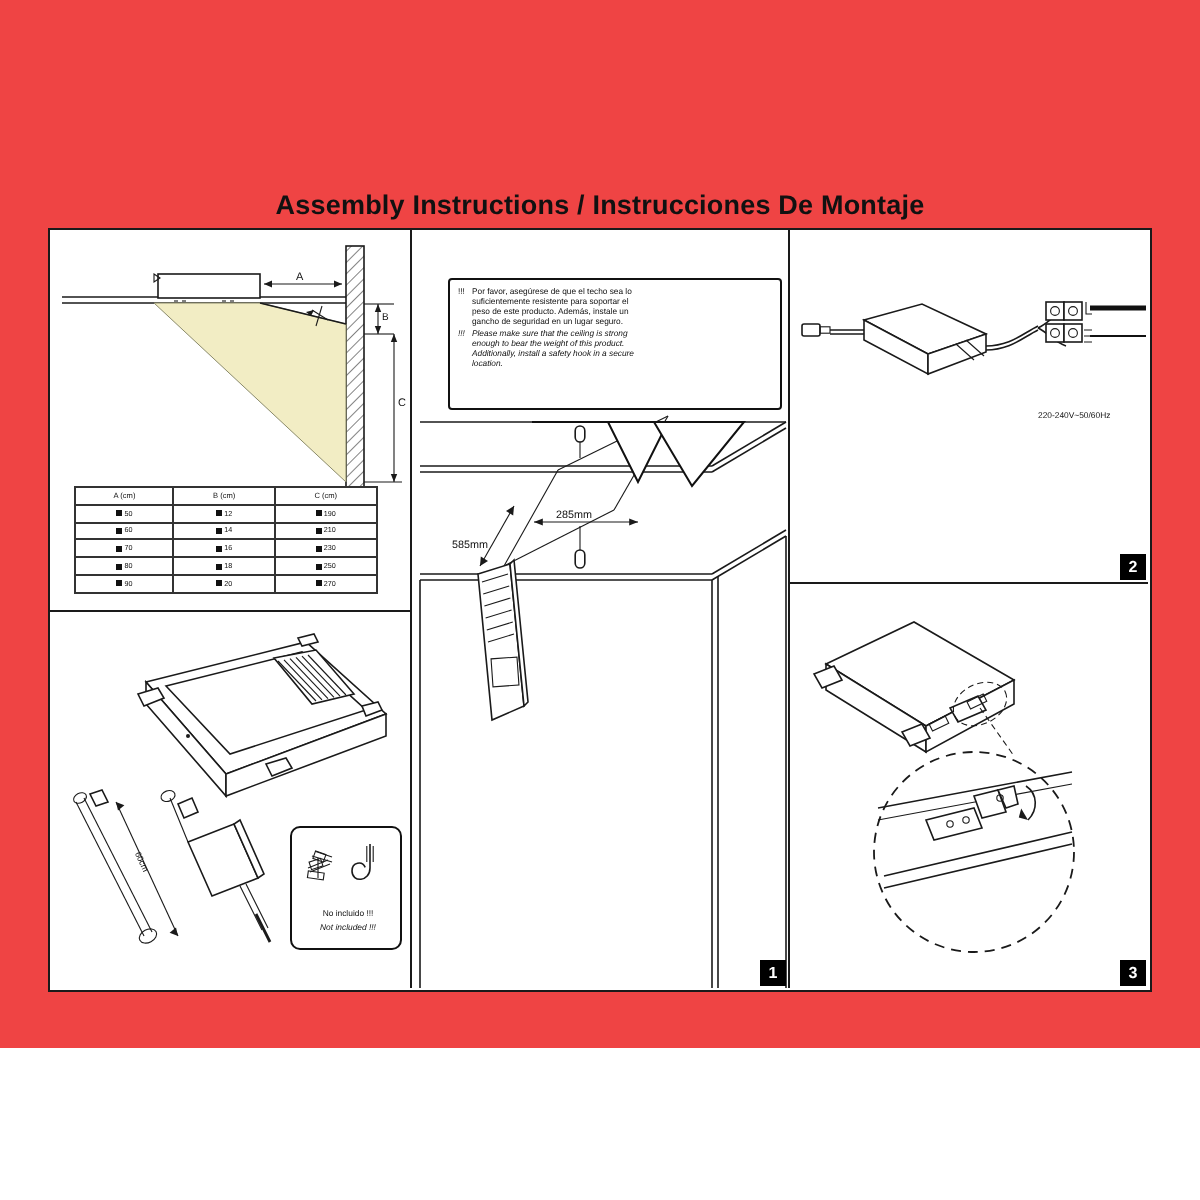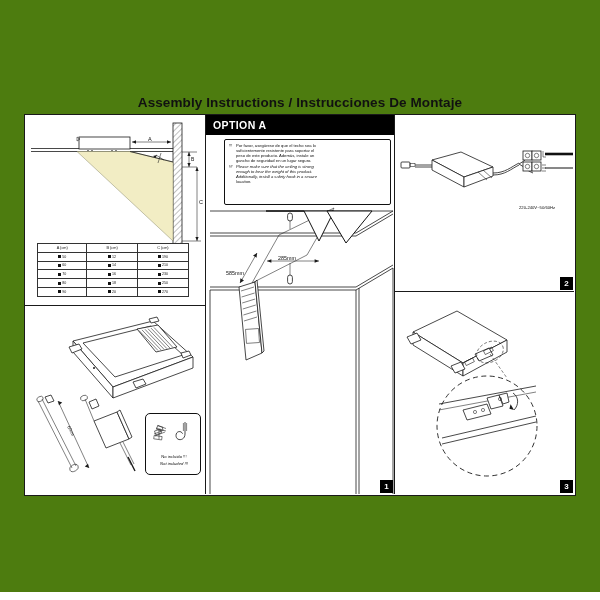--- a/index.html
+++ b/index.html
@@ -1,18 +1,18 @@
 <!DOCTYPE html>
 <html><head>
 <meta charset="utf-8">
 <style>
   html,body{margin:0;padding:0;background:#ffffff;}
   body{width:600px;height:600px;position:relative;font-family:"Liberation Sans",sans-serif;overflow:hidden;}
 
-  #sheet{position:absolute;left:0;top:0;width:600px;height:592px;background:#4d7c0f;}
+  #sheet{position:absolute;left:0;top:0;width:600px;height:524px;background:#ef4444;}
 
   
   #title{
     position:absolute;left:0;top:95px;width:600px;text-align:center;
     font-size:13.5px;font-weight:bold;color:#111;letter-spacing:.1px;
   }
 
   
   #frame{
     position:absolute;left:24px;top:114px;width:552px;height:382px;
@@ -444,21 +444,20 @@
           </g>
 
           <path class="stk" d="M118,101 c6,4 6,12 1,17" stroke-width="1.4"></path>
           <path d="M119,118 l-4.6,-1.2 l1.2,-4.6 z" fill="#1a1a1a"></path>
         </g>
       </svg>
 
       <div class="badge" style="right:1px;bottom:1px;">3</div>
     </div>
 
-    <div id="optionA">OPTION A</div>
 
     <div id="warnWrap">
       <div id="warnBox">
         <div id="warnContent">
             <div class="wline"><span class="wmark">!!!</span><span>Por favor, asegúrese de que el techo sea lo</span></div>
             <div class="wline windent"><span>suficientemente resistente para soportar el</span></div>
             <div class="wline windent"><span>peso de este producto. Además, instale un</span></div>
             <div class="wline windent"><span>gancho de seguridad en un lugar seguro.</span></div>
             <div class="wline ital"><span class="wmark">!!!</span><span>Please make sure that the ceiling is strong</span></div>
             <div class="wline ital windent"><span>enough to bear the weight of this product.</span></div>

